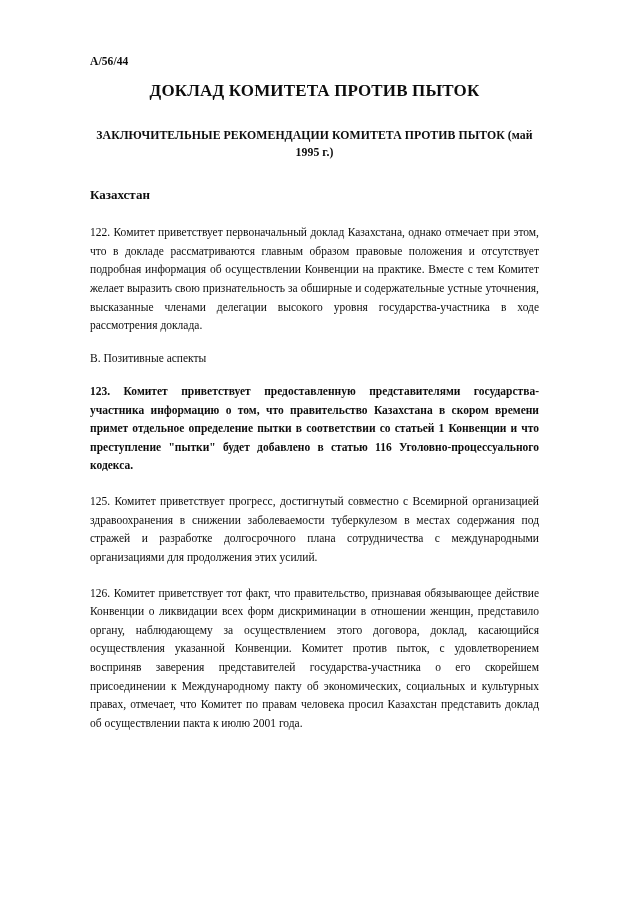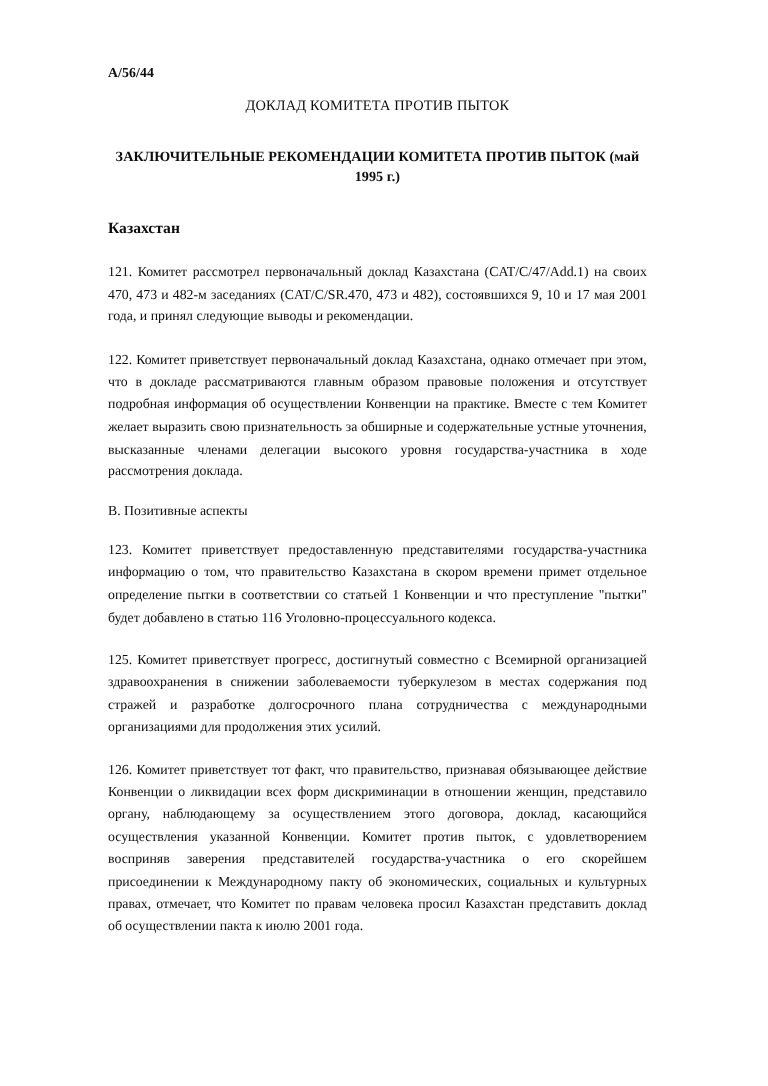--- a/index.html
+++ b/index.html
@@ -23,22 +23,22 @@
     box-sizing: border-box;
     padding: 55px 85px 0 90px;
   }
   .doc-symbol {
     font-size: 11.5px;
     font-weight: bold;
     letter-spacing: 0.1px;
     margin: 0 0 14px 0;
   }
   .title-main {
-    font-size: 12px;
-    font-weight: normal;
+    font-size: 17px;
+    font-weight: bold;
     text-align: center;
     margin: 0 0 26px 0;
     letter-spacing: 0.15px;
   }
   .title-sub {
     font-size: 11.8px;
     font-weight: bold;
     text-align: center;
     margin: 0 0 26px 0;
     line-height: 1.45;
@@ -55,39 +55,38 @@
   }
   .section-head.bold { font-weight: bold; }
   .section-head.plain { font-weight: normal; }
   .para {
     font-size: 11.5px;
     line-height: 1.62;
     margin: 0 0 17px 0;
     text-align: justify;
     text-justify: inter-word;
   }
-  .para.gap-before { margin-top: 18px; }
+  .para.gap-before { margin-top: 18px; font-weight: bold; }
   .para:last-child { margin-bottom: 0; }
   
   .page * { text-rendering: optimizeLegibility; }
 </style>
 </head>
 <body>
 
 <div class="page">
 
   <div class="doc-symbol">A/56/44</div>
 
   <div class="title-main">ДОКЛАД КОМИТЕТА ПРОТИВ ПЫТОК</div>
 
   <div class="title-sub">ЗАКЛЮЧИТЕЛЬНЫЕ РЕКОМЕНДАЦИИ КОМИТЕТА ПРОТИВ ПЫТОК (май 1995 г.)</div>
 
   <div class="country">Казахстан</div>
 
-  <p class="para">121. Комитет рассмотрел первоначальный доклад Казахстана (CAT/C/47/Add.1) на своих 470, 473 и 482-м заседаниях (CAT/C/SR.470, 473 и 482), состоявшихся 9, 10 и 17 мая 2001 года, и принял следующие выводы и рекомендации.</p>
 
 
   <p class="para">122. Комитет приветствует первоначальный доклад Казахстана, однако отмечает при этом, что в докладе рассматриваются главным образом правовые положения и отсутствует подробная информация об осуществлении Конвенции на практике. Вместе с тем Комитет желает выразить свою признательность за обширные и содержательные устные уточнения, высказанные членами делегации высокого уровня государства-участника в ходе рассмотрения доклада.</p>
 
   <div class="section-head plain">B. Позитивные аспекты</div>
 
   <p class="para gap-before">123. Комитет приветствует предоставленную представителями государства-участника информацию о том, что правительство Казахстана в скором времени примет отдельное определение пытки в соответствии со статьей 1 Конвенции и что преступление "пытки" будет добавлено в статью 116 Уголовно-процессуального кодекса.</p>
 
 
   <p class="para">125. Комитет приветствует прогресс, достигнутый совместно с Всемирной организацией здравоохранения в снижении заболеваемости туберкулезом в местах содержания под стражей и разработке долгосрочного плана сотрудничества с международными организациями для продолжения этих усилий.</p>

